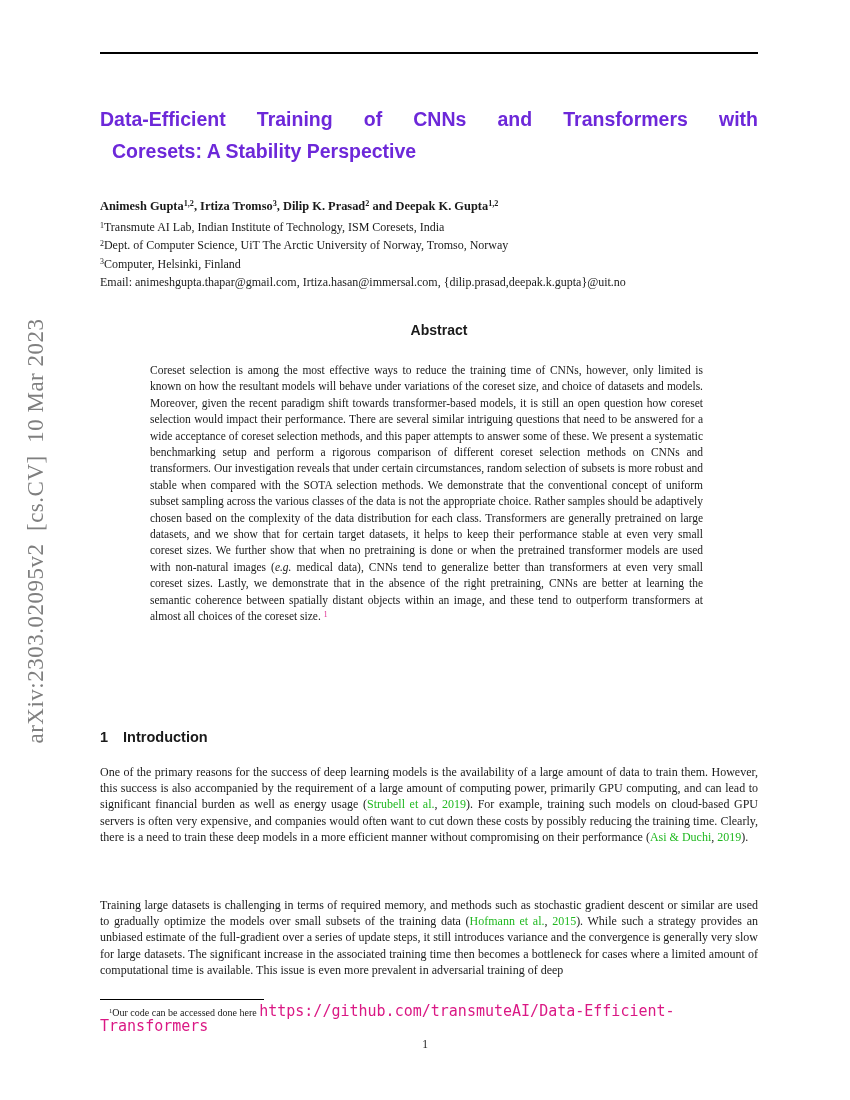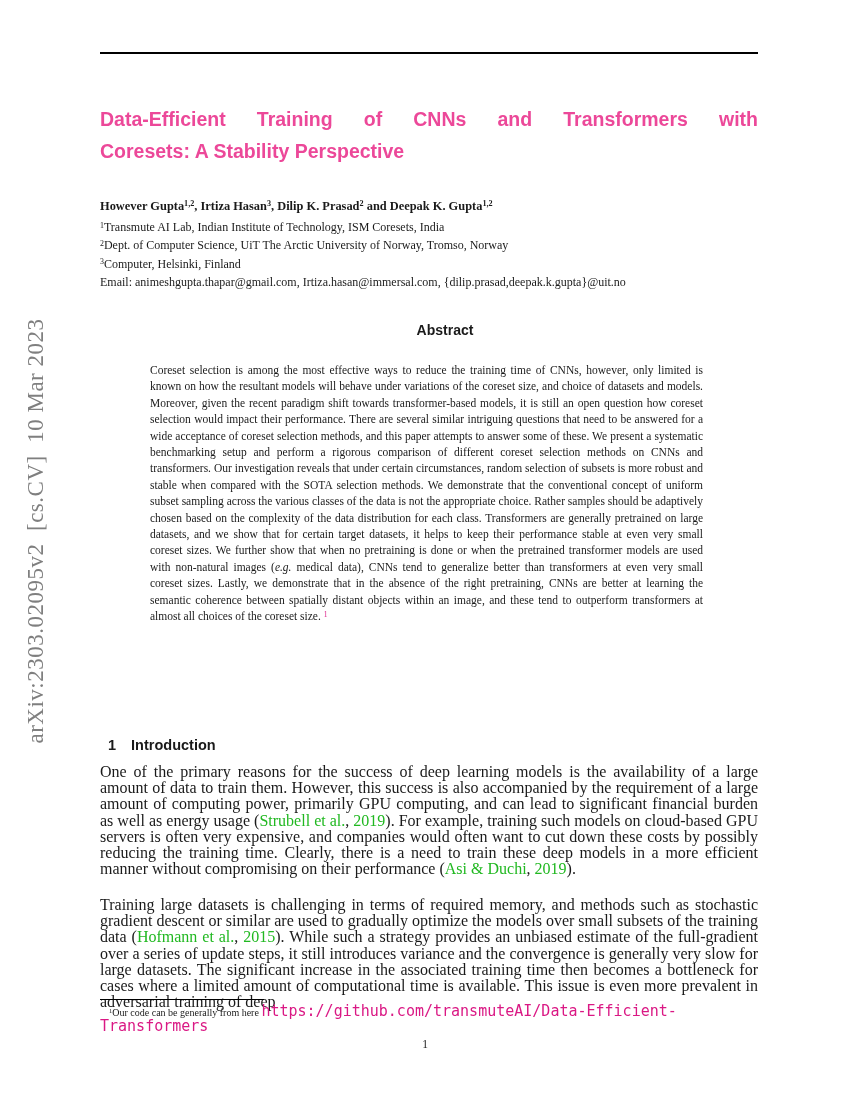--- a/index.html
+++ b/index.html
@@ -45,44 +45,44 @@
   .title {
     position: absolute;
     left: 100px;
     top: 103px;
     width: 658px;
     margin: 0;
     font-family: "Liberation Sans", sans-serif;
     font-weight: 700;
     font-size: 19.5px;
     line-height: 32px;
-    color: #ec4899;
+    color: #6d28d9;
   }
   .title .l1 { display: block; text-align: justify; text-align-last: justify; }
-  .title .l2 { display: block; }
+  .title .l2 { display: block; margin-left: 12px; }
 
   .authors {
     position: absolute;
     left: 100px;
     top: 198px;
     width: 658px;
     font-size: 12px;
     line-height: 16.2px;
   }
   .authors .names { font-weight: 700; font-size: 12.4px; margin-bottom: 3px; }
 
   .sup {
     font-size: 66%;
     position: relative;
     top: -0.45em;
   }
 
   .abs-head {
     position: absolute;
-    left: 116px;
+    left: 110px;
     top: 322px;
     width: 658px;
     margin: 0;
     text-align: center;
     font-family: "Liberation Sans", sans-serif;
     font-weight: 700;
     font-size: 14px;
   }
 
   .abs-body {
@@ -100,33 +100,33 @@
     font-size: 66%;
     position: relative;
     top: -0.45em;
     cursor: pointer;
   }
 
   .sec-head {
     position: absolute;
     left: 100px;
     top: 729px;
-    margin: 8px;
+    margin: 0;
     font-family: "Liberation Sans", sans-serif;
     font-weight: 700;
     font-size: 14.5px;
   }
   .sec-head .num { display: inline-block; margin-right: 15px; }
 
   .para {
     position: absolute;
     left: 100px;
     width: 658px;
     text-align: justify;
-    font-size: 16px;
+    font-size: 12px;
     line-height: 16.2px;
   }
   .para-1 { top: 764px; }
   .para-2 { top: 897px; }
 
   .cite { color: var(--cite); cursor: pointer; }
   .it { font-style: italic; }
 
   .fn-rule {
     position: absolute;
@@ -170,38 +170,38 @@
   <div class="watermark">arXiv:2303.02095v2  [cs.CV]  10 Mar 2023</div>
 
   <div class="top-rule"></div>
 
   <h1 class="title">
     <span class="l1">Data-Efficient Training of CNNs and Transformers with</span>
     <span class="l2">Coresets: A Stability Perspective</span>
   </h1>
 
   <div class="authors">
-    <div class="names"><span>However Gupta</span><span class="sup">1,2</span><span>, Irtiza Hasan</span><span class="sup">3</span><span>, Dilip K. Prasad</span><span class="sup">2</span><span> and Deepak K. Gupta</span><span class="sup">1,2</span></div>
+    <div class="names"><span>Animesh Gupta</span><span class="sup">1,2</span><span>, Irtiza Tromso</span><span class="sup">3</span><span>, Dilip K. Prasad</span><span class="sup">2</span><span> and Deepak K. Gupta</span><span class="sup">1,2</span></div>
     <div><span class="sup">1</span><span>Transmute AI Lab, Indian Institute of Technology, ISM Coresets, India</span></div>
     <div><span class="sup">2</span><span>Dept. of Computer Science, UiT The Arctic University of Norway, Tromso, Norway</span></div>
     <div><span class="sup">3</span><span>Computer, Helsinki, Finland</span></div>
     <div>Email: animeshgupta.thapar@gmail.com, Irtiza.hasan@immersal.com, {dilip.prasad,deepak.k.gupta}@uit.no</div>
   </div>
 
   <h2 class="abs-head">Abstract</h2>
 
   <div class="abs-body"><span><span>Coreset selection is among the most effective ways to reduce the training time of CNNs, however, only limited is known on how the resultant models will behave under variations of the coreset size, and choice of datasets and models. Moreover, given the recent paradigm shift towards transformer-based models, it is still an open question how coreset selection would impact their performance. There are several similar intriguing questions that need to be answered for a wide acceptance of coreset selection methods, and this paper attempts to answer some of these. We present a systematic benchmarking setup and perform a rigorous comparison of different coreset selection methods on CNNs and transformers. Our investigation reveals that under certain circumstances, random selection of subsets is more robust and stable when compared with the SOTA selection methods. We demonstrate that the conventional concept of uniform subset sampling across the various classes of the data is not the appropriate choice. Rather samples should be adaptively chosen based on the complexity of the data distribution for each class. Transformers are generally pretrained on large datasets, and we show that for certain target datasets, it helps to keep their performance stable at even very small coreset sizes. We further show that when no pretraining is done or when the pretrained transformer models are used with non-natural images (</span><span class="it">e.g.</span><span> medical data), CNNs tend to generalize better than transformers at even very small coreset sizes. Lastly, we demonstrate that in the absence of the right pretraining, CNNs are better at learning the semantic coherence between spatially distant objects within an image, and these tend to outperform transformers at almost all choices of the coreset size. </span></span><span class="fnref">1</span></div>
 
   <h3 class="sec-head">
     <span class="num">1</span><span>Introduction</span>
   </h3>
 
   <div class="para para-1"><span>One of the primary reasons for the success of deep learning models is the availability of a large amount of data to train them. However, this success is also accompanied by the requirement of a large amount of computing power, primarily GPU computing, and can lead to significant financial burden as well as energy usage (</span><span class="cite">Strubell et al.</span><span>, </span><span class="cite">2019</span><span>). For example, training such models on cloud-based GPU servers is often very expensive, and companies would often want to cut down these costs by possibly reducing the training time. Clearly, there is a need to train these deep models in a more efficient manner without compromising on their performance (</span><span class="cite">Asi &amp; Duchi</span><span>, </span><span class="cite">2019</span><span>).</span></div>
 
   <div class="para para-2"><span>Training large datasets is challenging in terms of required memory, and methods such as stochastic gradient descent or similar are used to gradually optimize the models over small subsets of the training data (</span><span class="cite">Hofmann et al.</span><span>, </span><span class="cite">2015</span><span>). While such a strategy provides an unbiased estimate of the full-gradient over a series of update steps, it still introduces variance and the convergence is generally very slow for large datasets. The significant increase in the associated training time then becomes a bottleneck for cases where a limited amount of computational time is available. This issue is even more prevalent in adversarial training of deep</span></div>
 
   <div class="fn-rule"></div>
 
-  <div class="footnote"><span class="sup">1</span><span>Our code can be generally from here </span><a class="url">https://github.com/transmuteAI/Data-Efficient-Transformers</a></div>
+  <div class="footnote"><span class="sup">1</span><span>Our code can be accessed done here </span><a class="url">https://github.com/transmuteAI/Data-Efficient-Transformers</a></div>
 
   <div class="page-num">1</div>
 
 </div>
 
 </body></html>

